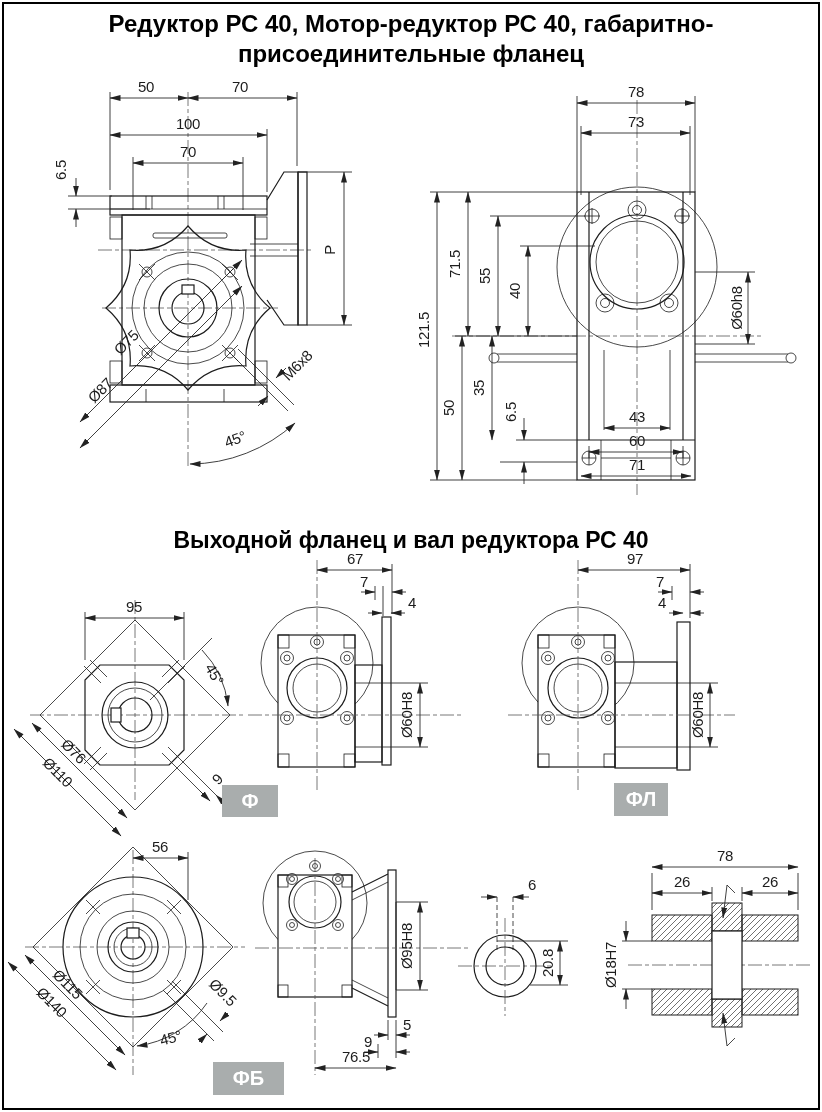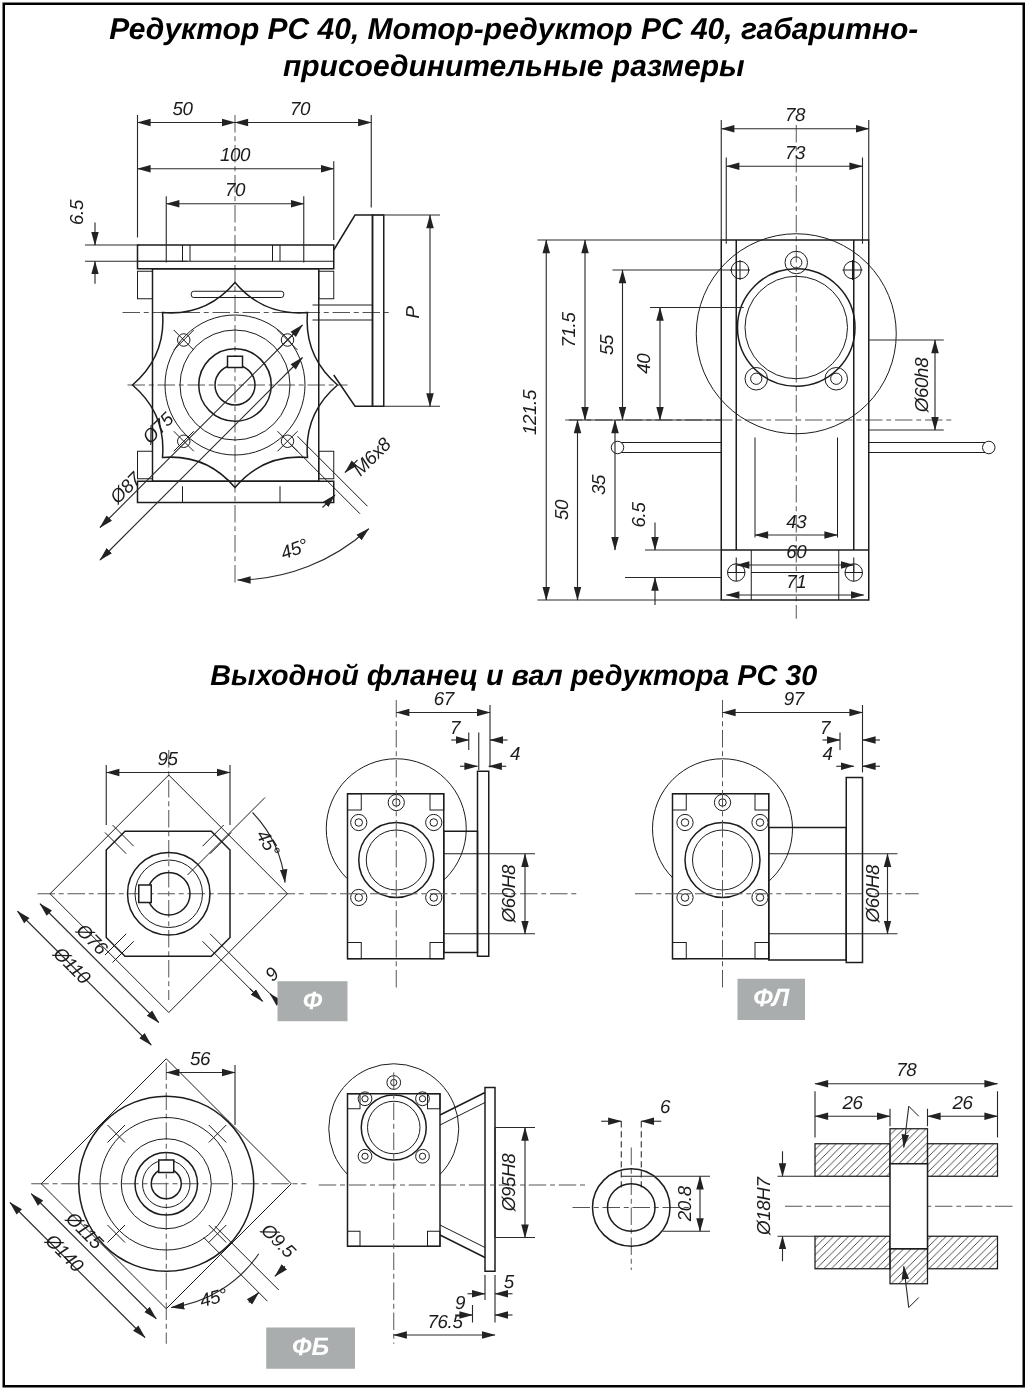--- a/index.html
+++ b/index.html
@@ -1,47 +1,47 @@
 <!DOCTYPE html>
 <html><head>
 <meta charset="utf-8">
 <style>
   html,body{margin:0;padding:0;background:#ffffff;}
   .page{position:relative;width:822px;height:1112px;background:#fff;overflow:hidden;
-        font-family:"Liberation Sans", sans-serif;font-style:italic;}
+        font-family:"Liberation Sans", sans-serif;}
   .frame{position:absolute;left:2px;top:2px;width:814px;height:1104px;border:2px solid #000;}
   .main-title{position:absolute;top:9px;left:0;width:822px;text-align:center;
               font-size:24px;font-weight:bold;color:#000;line-height:30px;}
   .section-title{position:absolute;top:527px;left:0;width:822px;text-align:center;
               font-size:23px;font-weight:bold;color:#000;}
   .tag{position:absolute;background:#a9adad;color:#fff;font-weight:bold;font-size:20px;
        text-align:center;line-height:33px;}
   .tag-f{left:222px;top:785px;width:56px;height:32px;line-height:32px;}
-  .tag-fl{left:590px;top:783px;width:54px;height:33px;}
+  .tag-fl{left:614px;top:783px;width:54px;height:33px;}
   .tag-fb{left:213px;top:1062px;width:71px;height:33px;}
   svg{position:absolute;left:0;top:0;}
   svg text{font-family:"Liberation Sans", sans-serif;font-size:15px;fill:#1c1c1c;letter-spacing:-0.3px;}
   .obj{stroke:#1c1c1c;stroke-width:1.2;fill:none;}
   .objw{stroke:#1c1c1c;stroke-width:1.2;fill:#fff;}
   .thin{stroke:#1c1c1c;stroke-width:0.8;fill:none;}
   .dim{stroke:#2a2a2a;stroke-width:0.9;fill:none;}
   .cl{stroke:#555;stroke-width:0.8;fill:none;stroke-dasharray:14 3 4 3;}
 </style>
 </head>
 <body>
 
 <div class="page">
   <div class="frame"></div>
 
   <div class="main-title">
     <div>Редуктор РС 40, Мотор-редуктор РС 40, габаритно-</div>
-    <div>присоединительные размеры</div>
+    <div>присоединительные фланец</div>
   </div>
 
-  <div class="section-title">Выходной фланец и вал редуктора РС 30</div>
+  <div class="section-title">Выходной фланец и вал редуктора РС 40</div>
 
   <svg width="822" height="1112" viewBox="0 0 822 1112">
     <defs>
       <marker id="mE" markerWidth="12" markerHeight="8" refX="10.5" refY="4" orient="auto" markerUnits="userSpaceOnUse">
         <path d="M0,1 L11,4 L0,7 z" fill="#222"></path>
       </marker>
       <marker id="mS" markerWidth="12" markerHeight="8" refX="0.5" refY="4" orient="auto" markerUnits="userSpaceOnUse">
         <path d="M11,1 L0,4 L11,7 z" fill="#222"></path>
       </marker>
       <pattern id="hatch" patternUnits="userSpaceOnUse" width="6" height="6">

